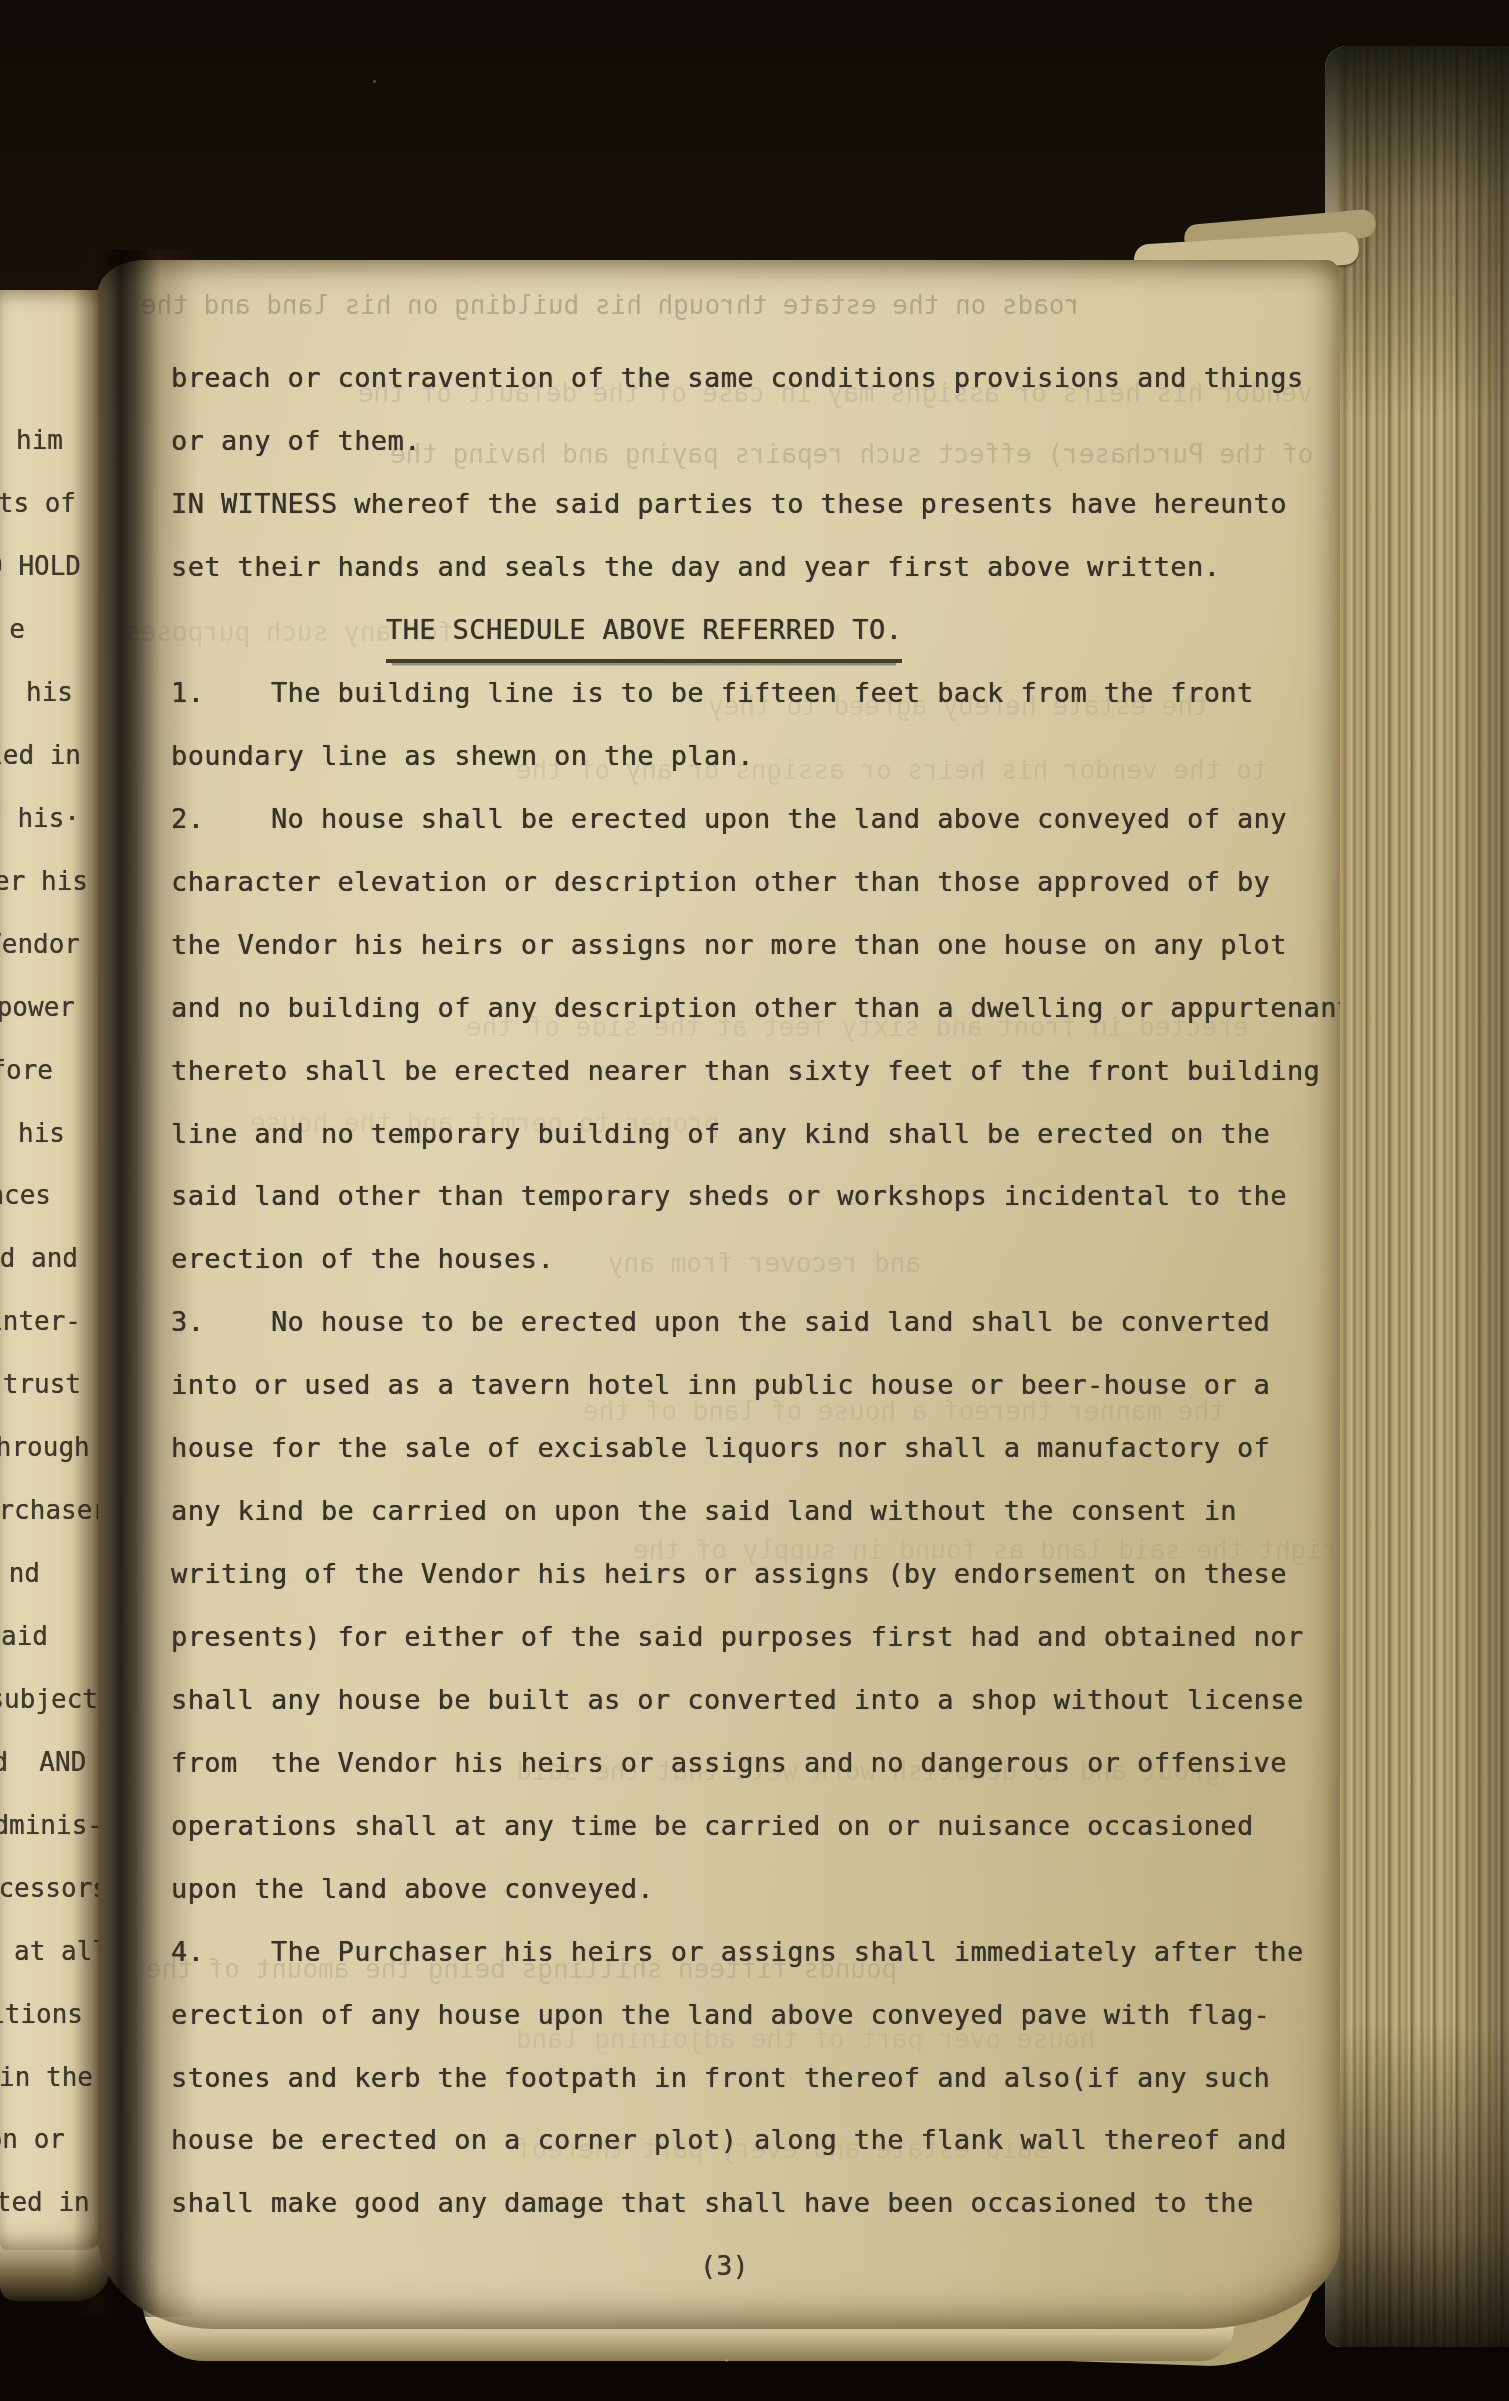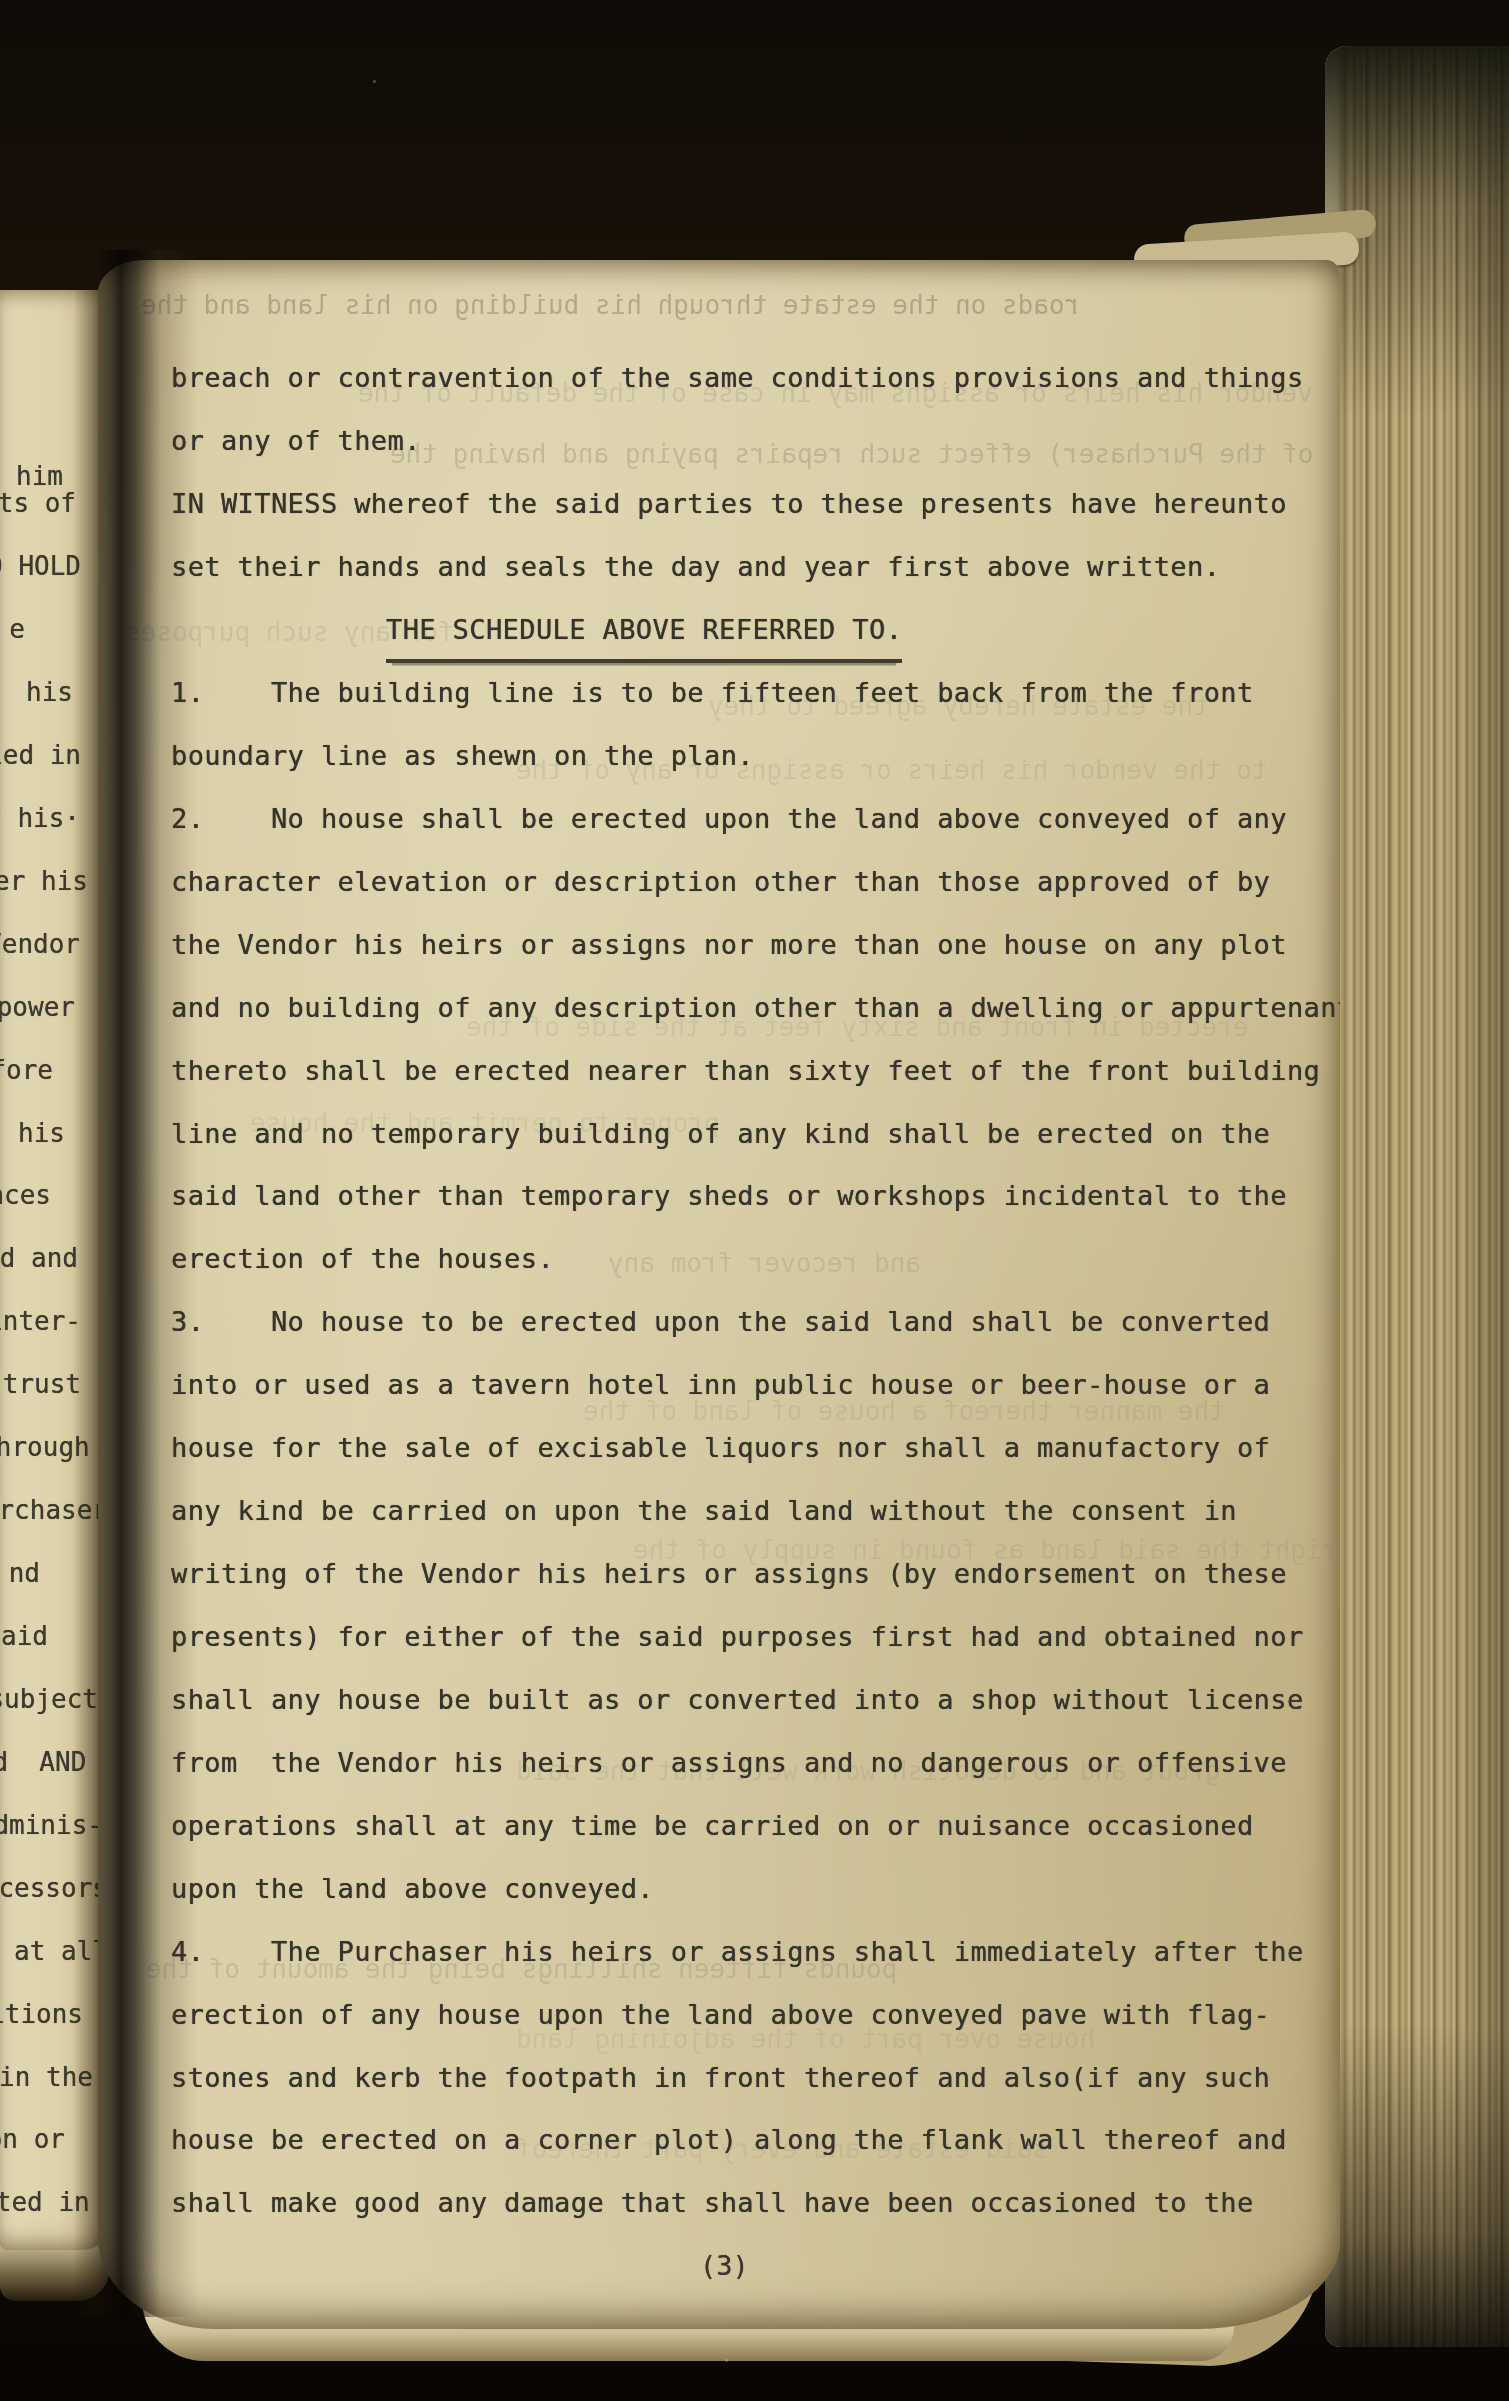--- a/index.html
+++ b/index.html
@@ -74,21 +74,21 @@
   <div class="abs fore-edge"></div>
   <div class="abs fore-edge-shade"></div>
   <div class="abs us2"></div>
   <div class="abs us1"></div>
   <div class="abs left-under"></div>
   <div class="abs cs2"></div>
   <div class="abs cs1"></div>
   <div class="abs dark-corner"></div>
 
   <div class="abs left-page" id="leftPage">
-      <div class="lfrag" style="top: 136px; right: 45px; margin-top: 36px;">him</div>
+      <div class="lfrag" style="top: 136px; right: 45px;">him</div>
       <div class="lfrag" style="top: 199px; right: 32px;">ots of</div>
       <div class="lfrag" style="top: 262px; right: 27px;">O HOLD</div>
       <div class="lfrag" style="top: 325px; right: 83px;">e</div>
       <div class="lfrag" style="top: 388px; right: 35px;">his</div>
       <div class="lfrag" style="top: 451px; right: 27px;">ried in</div>
       <div class="lfrag" style="top: 514px; right: 28px;">lf his·</div>
       <div class="lfrag" style="top: 577px; right: 20px;">aser his</div>
       <div class="lfrag" style="top: 640px; right: 28px;">Vendor</div>
       <div class="lfrag" style="top: 703px; right: 33px;">power</div>
       <div class="lfrag" style="top: 766px; right: 55px;">fore</div>

